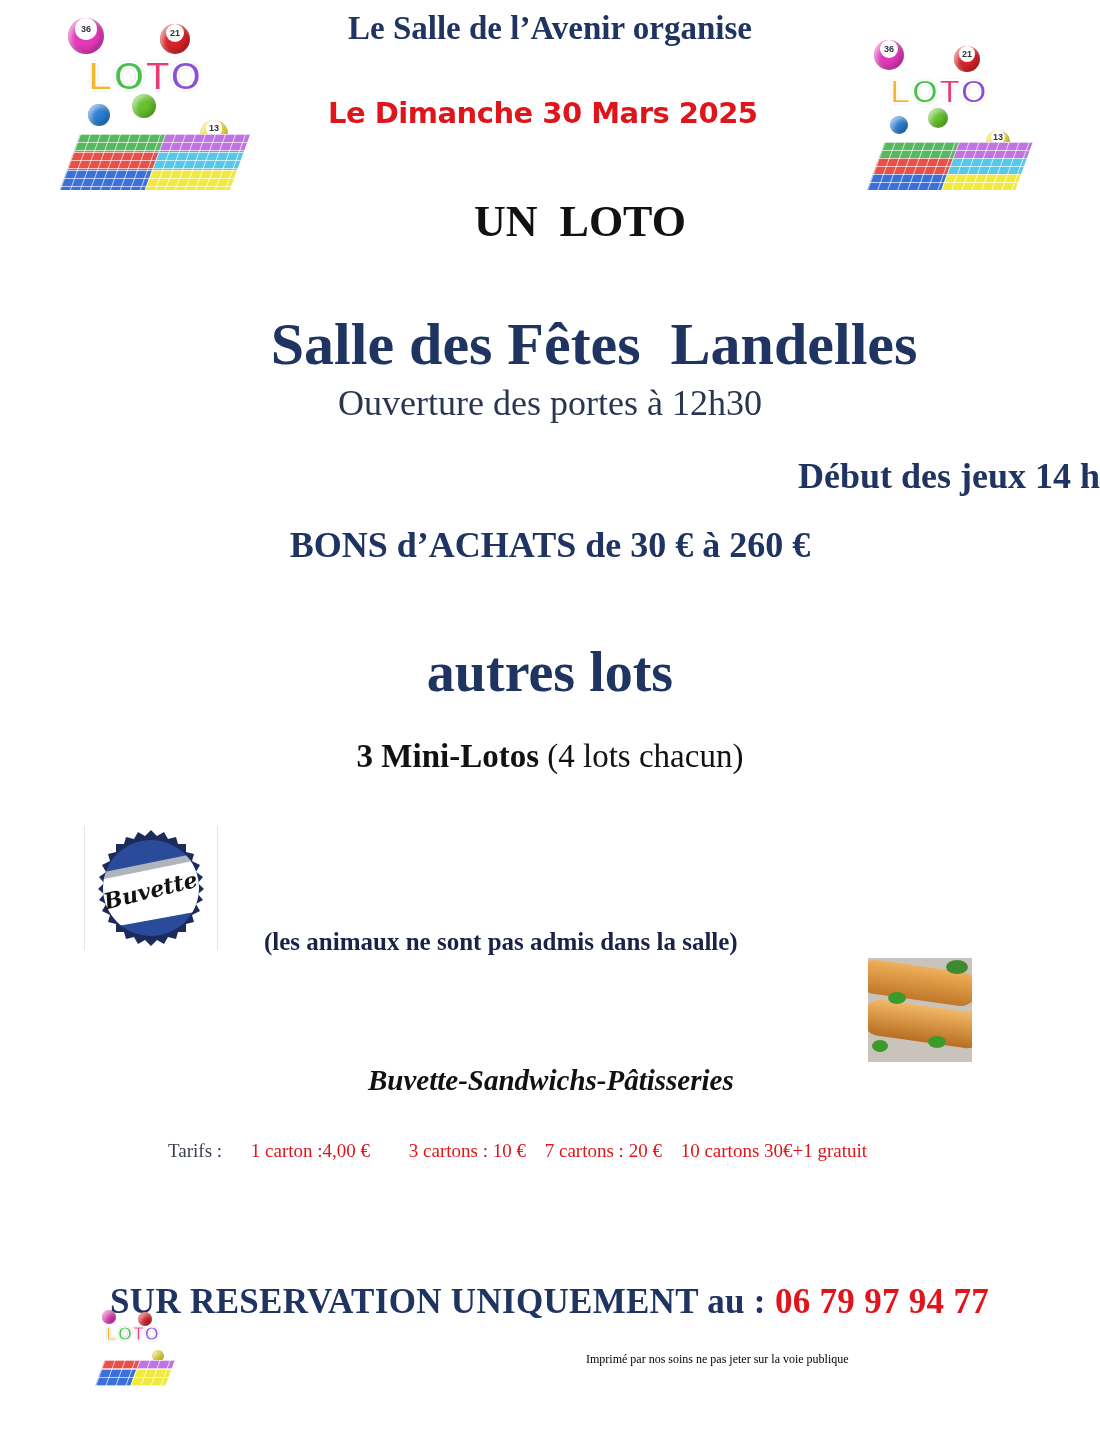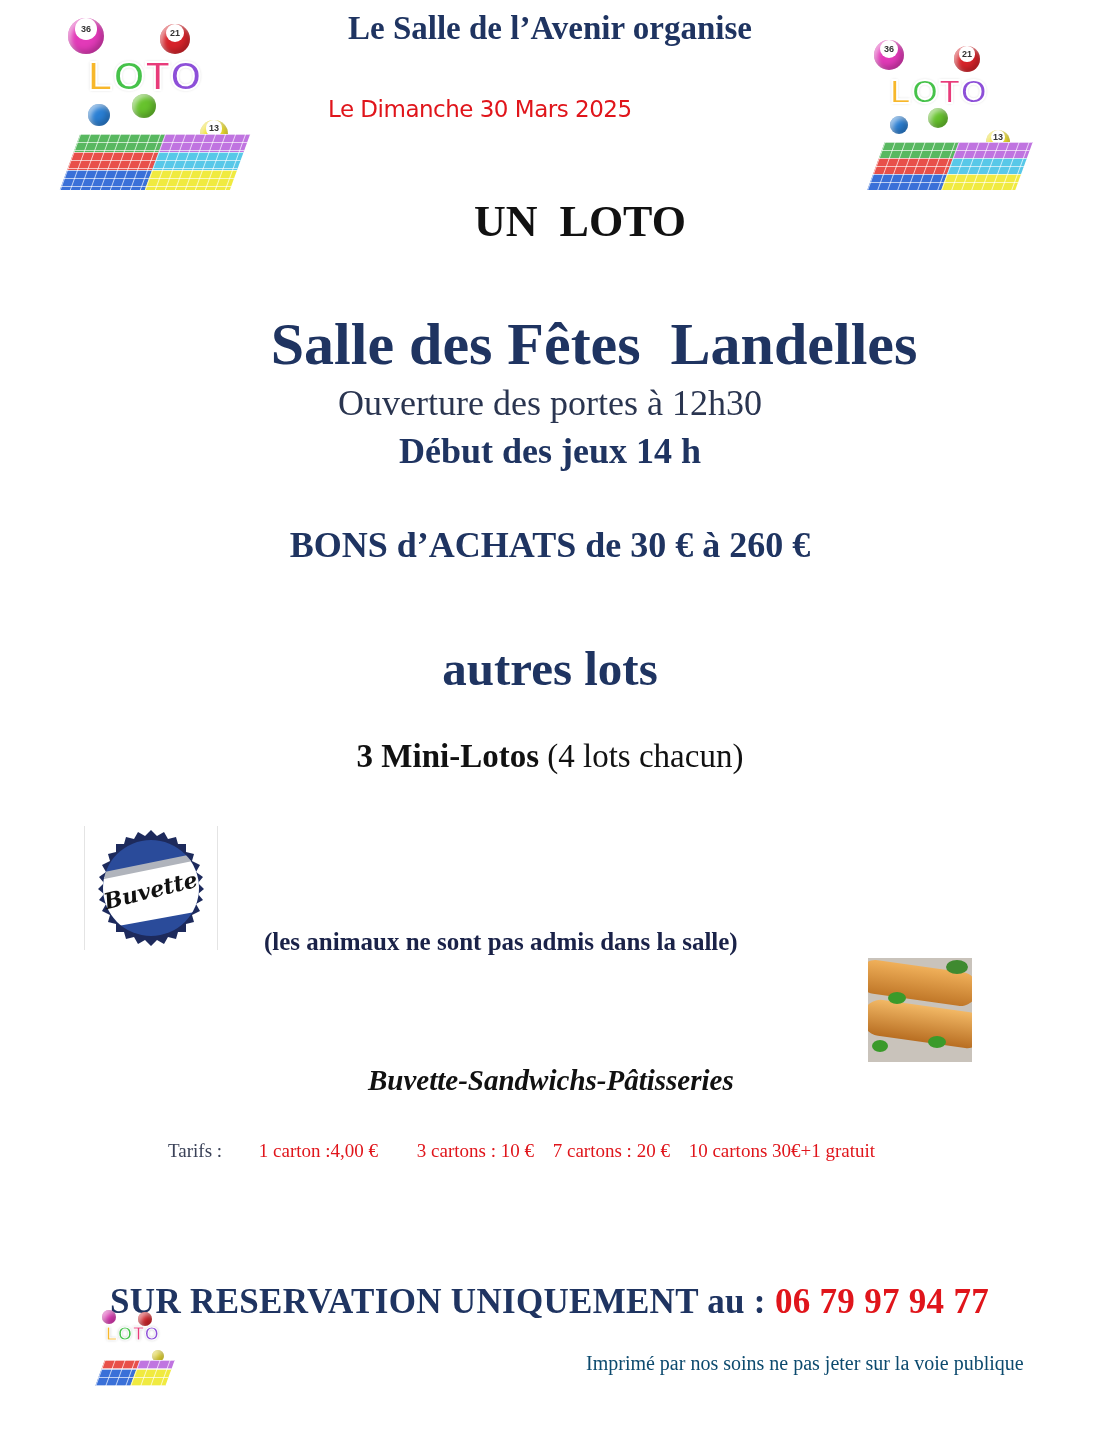--- a/index.html
+++ b/index.html
@@ -58,29 +58,29 @@
     <div class="grid" style="left:0;top:0;width:74px;height:16px;background-color:#58b860;"></div>
     <div class="grid" style="left:74px;top:0;width:74px;height:16px;background-color:#c074e0;"></div>
     <div class="grid" style="left:0;top:16px;width:74px;height:16px;background-color:#e8504a;"></div>
     <div class="grid" style="left:74px;top:16px;width:74px;height:16px;background-color:#58c8e8;"></div>
     <div class="grid" style="left:0;top:32px;width:74px;height:16px;background-color:#3a70d8;"></div>
     <div class="grid" style="left:74px;top:32px;width:74px;height:16px;background-color:#f0ea40;"></div>
   </div>
 </div>
 
 <div class="abs navy" style="left:348px; top:10px; font-size:33px; font-weight:bold; white-space:nowrap;">Le Salle de l’Avenir organise</div>
-<div class="abs red" style="left:328px; top:96px; font-family:'DejaVu Sans', sans-serif; font-size:23px; font-weight:normal; white-space:nowrap; letter-spacing:-0.5px;">Le Dimanche 30 Mars 2025</div>
+<div class="abs red" style="left:328px; top:96px; font-family:'DejaVu Sans', sans-serif; font-size:29px; font-weight:bold; white-space:nowrap; letter-spacing:-0.5px;">Le Dimanche 30 Mars 2025</div>
 <div class="abs" style="left:474px; top:196px; font-size:44px; font-weight:bold; color:#111; white-space:pre;">UN  LOTO</div>
 
 <div class="abs center navy" style="top:310px; font-size:60px; font-weight:bold; white-space:pre;padding-left:44px;">Salle des Fêtes  Landelles</div>
 <div class="abs center" style="top:382px; font-size:36px; color:#2a3550;">Ouverture des portes à 12h30</div>
-<div class="abs center navy" style="top:430px; font-size:36px; font-weight:bold;">Début des jeux 14 h</div>
+<div class="abs center navy" style="top:455px; font-size:36px; font-weight:bold;text-align:right;">Début des jeux 14 h</div>
 
 <div class="abs center navy" style="top:524px; font-size:36px; font-weight:bold;font-family:Liberation Serif, serif;">BONS d’ACHATS de 30 € à 260 €</div>
-<div class="abs center navy" style="top:640px; font-size:49px; font-weight:bold;">autres lots</div>
+<div class="abs center navy" style="top:640px; font-size:56px; font-weight:bold;">autres lots</div>
 <div class="abs center" style="top:738px; font-size:33px; color:#111;">
   <span style="font-weight:bold;">3 Mini-Lotos</span><span style="white-space:pre;"> (4 lots chacun)</span>
 </div>
 
 <div class="abs" style="left:84px; top:826px; width:132px; height:124px; border-left:1px solid #e4e4e4; border-right:1px solid #e4e4e4;">
   <svg width="132" height="124" viewBox="0 0 132 124">
     <defs>
       <clipPath id="capclip">
           <circle cx="66" cy="62" r="48"></circle>
         </clipPath>
@@ -104,21 +104,21 @@
   <div style="position:absolute; left:-6px; top:48px; width:124px; height:36px; border-radius:18px; background:linear-gradient(#f2b865,#b86e22); transform:rotate(8deg);"></div>
   <div style="position:absolute; left:20px; top:34px; width:18px; height:12px; border-radius:50%; background:#3a9a2a;"></div>
   <div style="position:absolute; left:60px; top:78px; width:18px; height:12px; border-radius:50%; background:#3a9a2a;"></div>
   <div style="position:absolute; left:4px; top:82px; width:16px; height:12px; border-radius:50%; background:#3a9a2a;"></div>
   <div style="position:absolute; left:78px; top:2px; width:22px; height:14px; border-radius:50%; background:#3f8a30;"></div>
 </div>
 
 <div class="abs" style="left:368px; top:1064px; font-size:29px; font-weight:bold; font-style:italic; color:#111; white-space:nowrap;">Buvette-Sandwichs-Pâtisseries</div>
 
 <div class="abs" style="left:168px; top:1140px; font-size:19px; white-space:nowrap;">
-  <span style="color:#3b4258; margin-right:32px;">Tarifs :</span>
+  <span style="color:#3b4258; margin-right:24px;">Tarifs :</span>
   <span class="red" style="margin-right:34px;">1 carton :4,00 €</span>
   <span class="red" style="margin-right:14px;">3 cartons : 10 €</span>
   <span class="red" style="margin-right:14px;">7 cartons : 20 €</span>
   <span class="red">10 cartons 30€+1 gratuit</span>
 </div>
 
 <div class="abs" style="left:92px; top:1242px; font-size:35px; font-weight:bold; white-space:pre; letter-spacing:0.3px;">
   <span class="navy">SUR RESERVATION UNIQUEMENT au : </span><span class="red">06 79 97 94 77</span>
 </div>
 
@@ -128,13 +128,13 @@
   <div class="lototext" style="left:14px;top:18px;font-size:18px;-webkit-text-stroke:1px #fff;"><span style="color:#f7b72b">L</span><span style="color:#46c24a">O</span><span style="color:#e83b7a">T</span><span style="color:#8d4fd8">O</span></div>
   <div class="ball" style="left:60px;top:44px;width:12px;height:12px;background:#f0e030;"></div>
   <div class="card" style="left:8px;top:54px;width:70px;height:26px;">
     <div class="grid" style="left:0;top:0;width:35px;height:9px;background-color:#e8504a;"></div>
     <div class="grid" style="left:35px;top:0;width:35px;height:9px;background-color:#c074e0;"></div>
     <div class="grid" style="left:0;top:9px;width:35px;height:17px;background-color:#3a70d8;"></div>
     <div class="grid" style="left:35px;top:9px;width:35px;height:17px;background-color:#f0ea40;"></div>
   </div>
 </div>
 
-<div class="abs" style="left:586px; top:1352px; font-size:20px; color:#0c4a6e; white-space:nowrap;">Imprimé par nos soins ne pas jeter sur la voie publique</div>
+<div class="abs" style="left:586px; top:1352px; font-size:12px; color:#000000; white-space:nowrap;">Imprimé par nos soins ne pas jeter sur la voie publique</div>
 
 </body></html>

